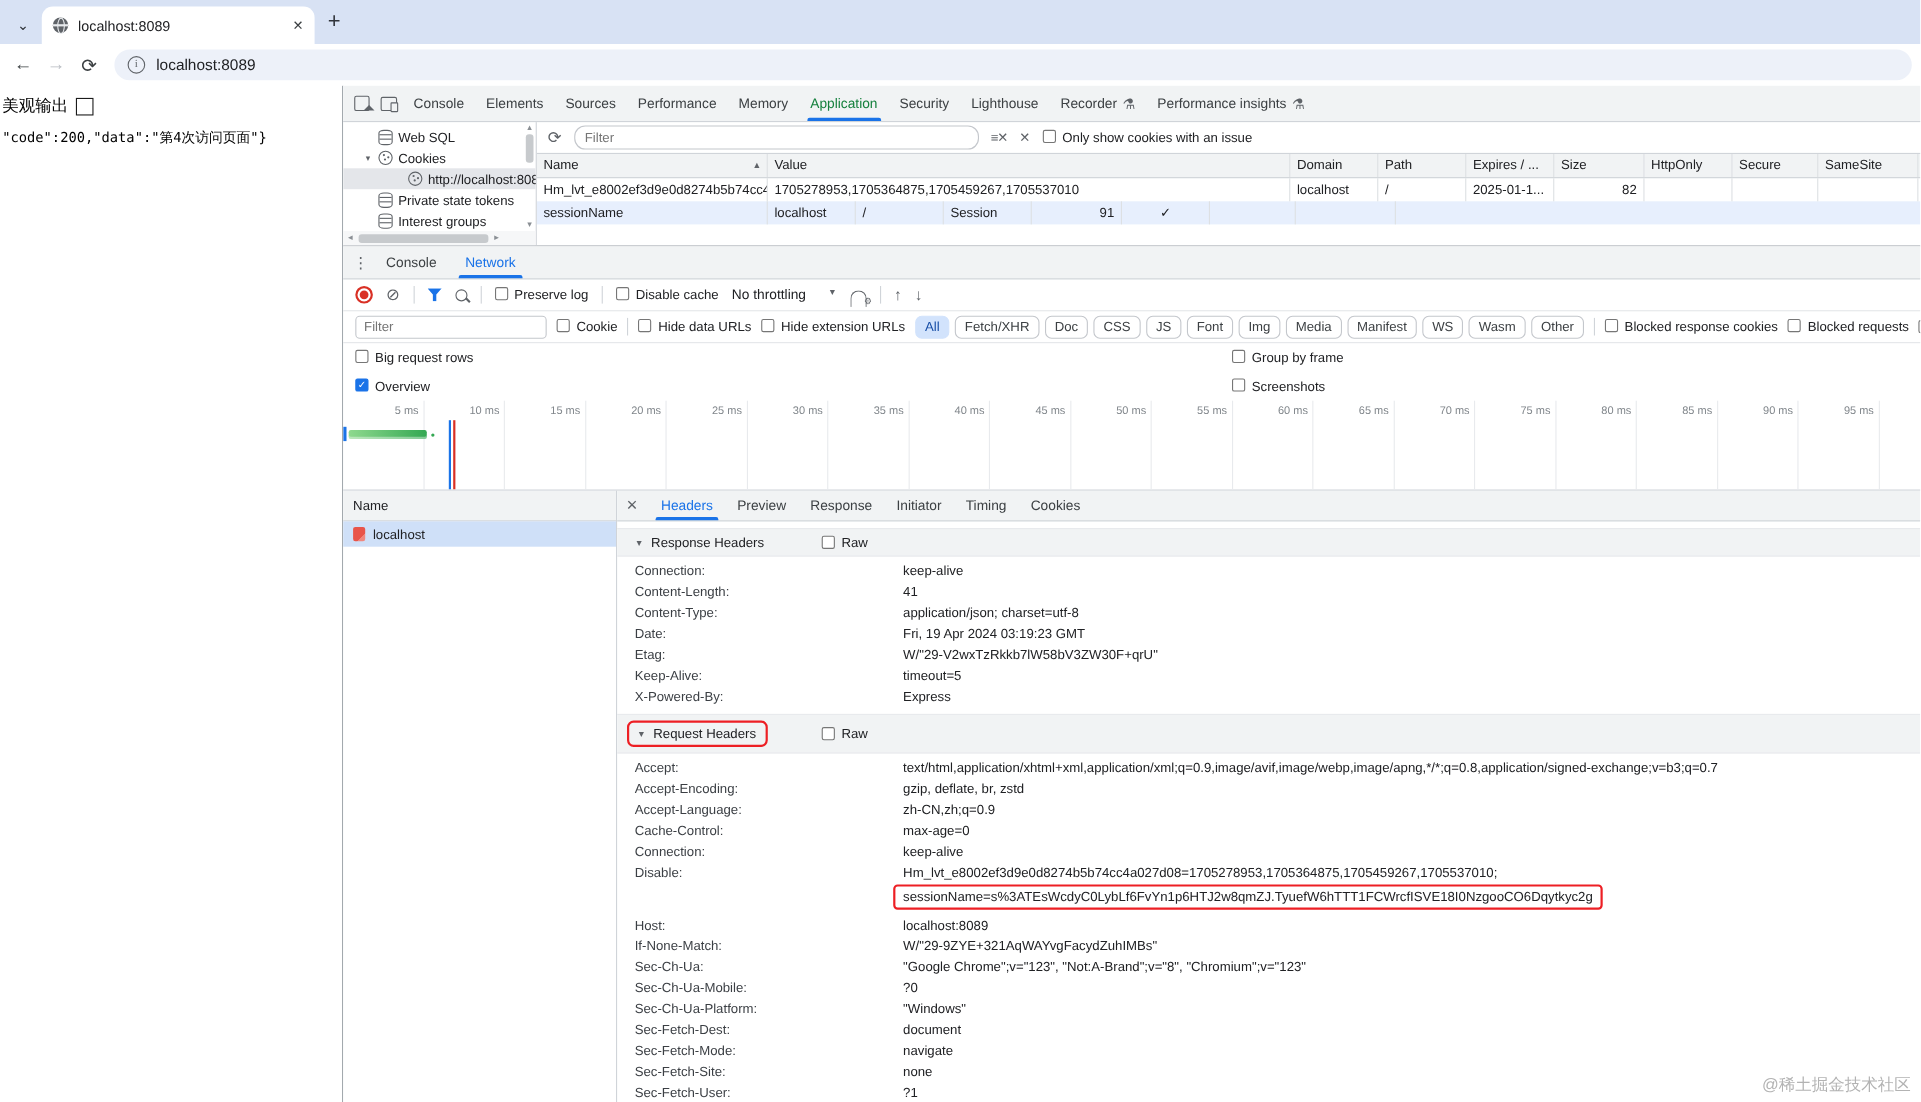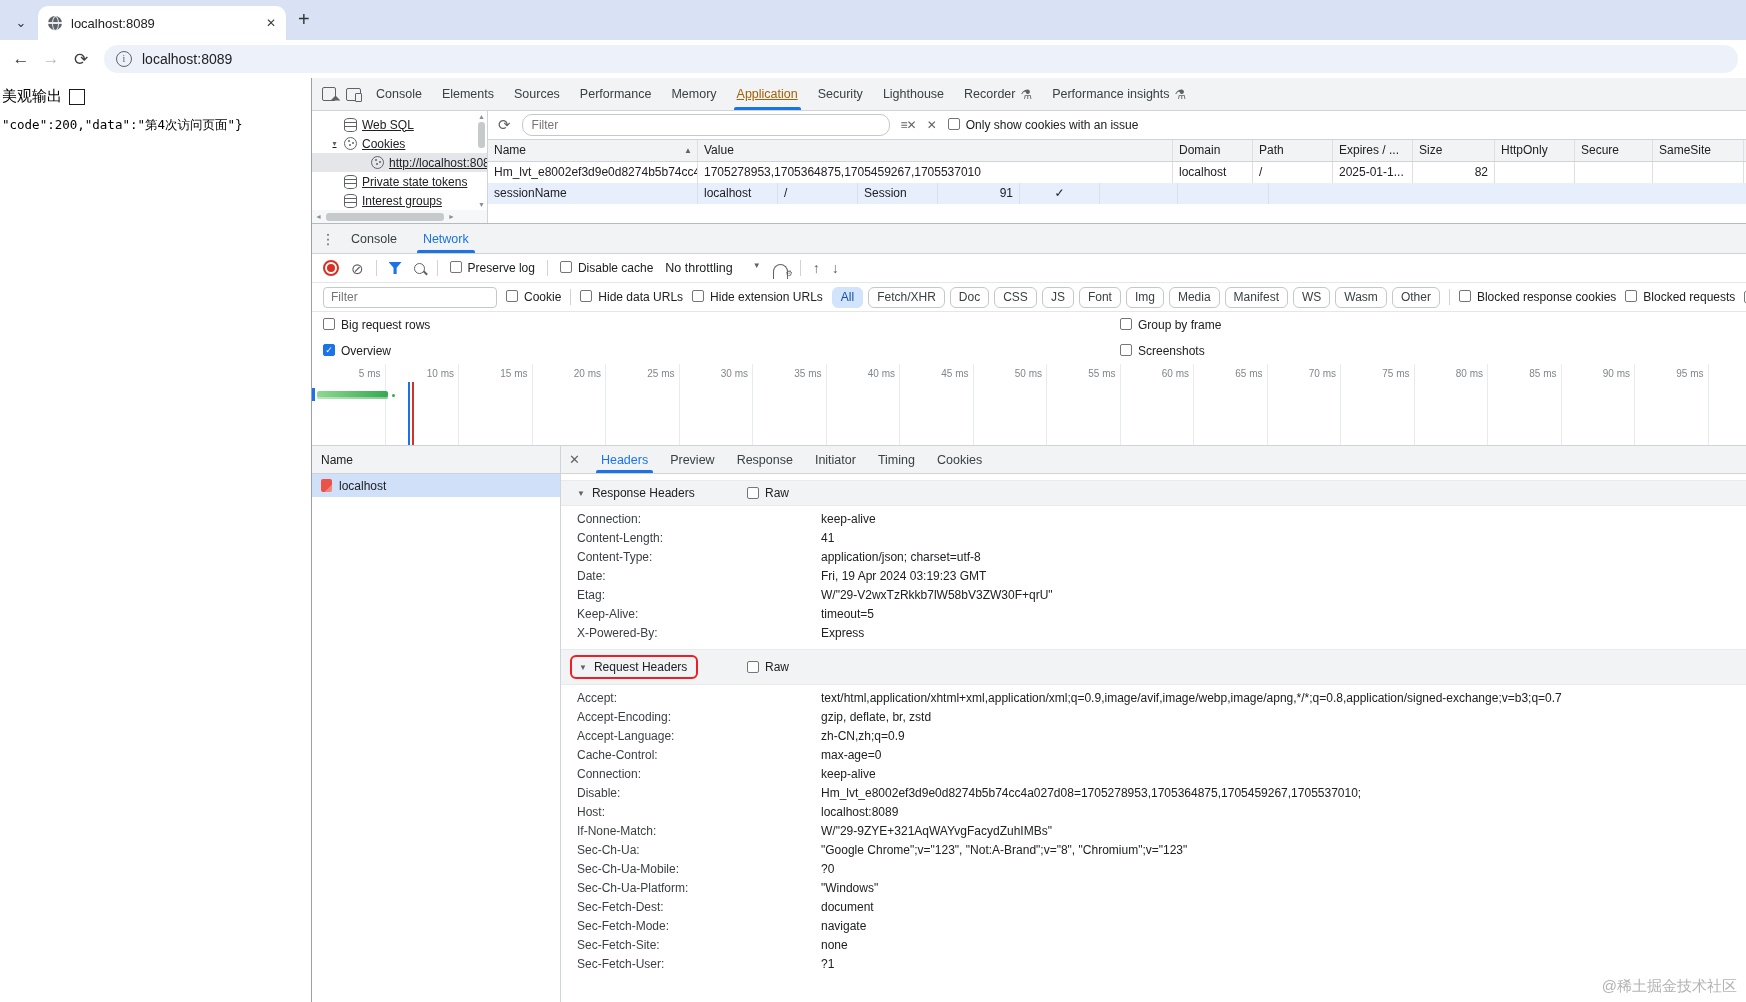--- a/index.html
+++ b/index.html
@@ -44,29 +44,29 @@
     align-items:center;padding:0 6px;}
   .dt-icon{width:22px;height:22px;display:flex;align-items:center;justify-content:center;margin-right:2px;}
   .insp-box{width:12px;height:12px;border:1.5px solid #5f6368;border-radius:2px;position:relative;}
   .insp-box::after{content:"";position:absolute;right:-4px;bottom:-4px;width:0;height:0;
     border-left:7px solid #5f6368;border-bottom:7px solid transparent;transform:rotate(45deg);}
   .dev-box{width:13px;height:11px;border:1.5px solid #5f6368;border-radius:2px;position:relative;}
   .dev-box::after{content:"";position:absolute;right:-2px;bottom:-2px;width:5px;height:7px;
     background:#f1f3f4;border:1.5px solid #5f6368;border-radius:1px;}
   .dt-tab{padding:0 10px;height:32px;display:flex;align-items:center;gap:5px;font-size:12.5px;
     color:#3c4043;position:relative;white-space:nowrap;}
-  .dt-tab.active{color:#a16207;text-decoration:underline;}
+  .dt-tab.active{color:#15803d;}
   .dt-tab.active::after{content:"";position:absolute;left:7px;right:7px;bottom:0;height:3px;
     background:#1a73e8;border-radius:2px 2px 0 0;}
   .flask{font-size:13px;color:#5f6368;}
 
   
   .app-panel{height:112px;flex:none;display:flex;}
   .app-sidebar{width:176px;flex:none;border-right:1px solid #d0d4d9;position:relative;overflow:hidden;
-    padding-top:4px;box-sizing:border-box;text-decoration:underline;}
+    padding-top:4px;box-sizing:border-box;}
   .tree-row{height:19px;display:flex;align-items:center;gap:5px;font-size:12px;white-space:nowrap;}
   .tree-row.selected{background:#e4e6ea;}
   .tree-arrow{width:9px;flex:none;font-size:8px;color:#5f6368;text-align:center;}
   .db-icon{width:11px;height:12px;flex:none;border:1.2px solid #5f6368;border-radius:5px/3px;
     background:linear-gradient(#5f6368,#5f6368) 0 3.5px/100% 1px no-repeat,
                linear-gradient(#5f6368,#5f6368) 0 7.5px/100% 1px no-repeat;}
   .ck-icon{width:11px;height:11px;flex:none;border:1.2px solid #5f6368;border-radius:50%;position:relative;}
   .ck-icon::after{content:"";position:absolute;top:2px;left:3px;width:2px;height:2px;border-radius:50%;
     background:#5f6368;box-shadow:4px 2px 0 #5f6368,1px 4px 0 #5f6368;}
   .sb-vscroll{position:absolute;right:0;top:2px;bottom:15px;width:11px;display:flex;flex-direction:column;
@@ -603,20 +603,21 @@
                   <div class="hrow">
                     <div class="hname">Connection:</div>
                     <div class="hval">
                       <div class="hline">keep-alive</div>
                     </div>
                   </div>
                   <div class="hrow">
                     <div class="hname">Disable:</div>
                     <div class="hval">
                       <div class="hline">Hm_lvt_e8002ef3d9e0d8274b5b74cc4a027d08=1705278953,1705364875,1705459267,1705537010;</div>
+                      <div><span class="hline boxed">sessionName=s%3ATEsWcdyC0LybLf6FvYn1p6HTJ2w8qmZJ.TyuefW6hTTT1FCWrcfISVE18I0NzgooCO6Dqytkyc2g</span></div>
                     </div>
                   </div>
                   <div class="hrow">
                     <div class="hname">Host:</div>
                     <div class="hval">
                       <div class="hline">localhost:8089</div>
                     </div>
                   </div>
                   <div class="hrow">
                     <div class="hname">If-None-Match:</div>

